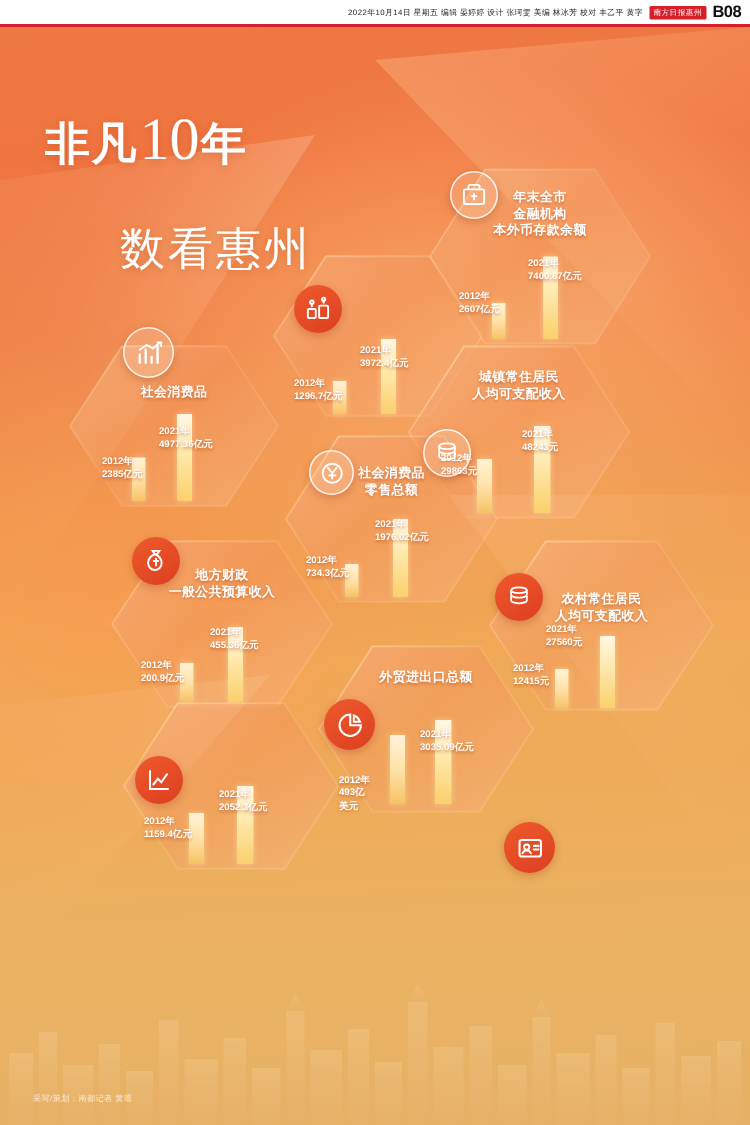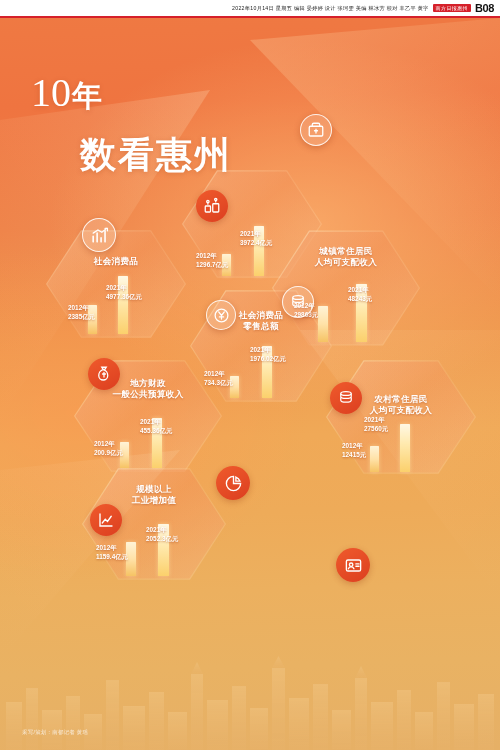--- a/index.html
+++ b/index.html
@@ -20,21 +20,21 @@
     padding-right:6px; gap:4px; z-index:40; }
   .mh-text { font-size:5.2px; color:#1c1c1c; letter-spacing:.3px; white-space:nowrap; }
   .mh-badge { background:#d5202a; color:#fff; font-size:5px; padding:1px 3px; border-radius:1px; letter-spacing:.4px; }
   .mh-page { font-size:11px; font-weight:bold; color:#111; letter-spacing:-.4px; }
   .mh-rule { position:absolute; top:16px; left:0; width:500px; height:2.2px; background:#d5202a; z-index:40; }
   
   .title-wrap { position:absolute; left:30px; top:60px; z-index:30; }
   .t-line1 { color:#fff; font-size:30px; font-weight:bold; letter-spacing:1px; line-height:1; display:flex; align-items:baseline;
     text-shadow:0 1px 5px rgba(150,50,10,.25); }
   .t-num { font-size:40px; font-family:"Liberation Serif","DejaVu Serif",serif; font-weight:normal; margin:13px 1px; letter-spacing:0; }
-  .t-line2 { color:#fff; font-size:36px; font-weight:bold; letter-spacing:2px; margin-top:5px; margin-left:50px;
+  .t-line2 { color:#fff; font-size:30px; font-weight:normal; letter-spacing:2px; margin-top:20px; margin-left:50px;
     text-shadow:0 1px 5px rgba(150,50,10,.25); }
   
   .cell { position:absolute; }
   .hexline { position:absolute; inset:0;
     clip-path:polygon(25% 2%,75% 2%,100% 50%,75% 98%,25% 98%,0% 50%);
     background:linear-gradient(140deg,rgba(255,240,205,.55),rgba(255,225,185,.12) 45%,rgba(255,215,170,.38));
   }
   .hexin { position:absolute; left:1.3px; top:1.3px; right:1.3px; bottom:1.3px;
     clip-path:polygon(25% 2%,75% 2%,100% 50%,75% 98%,25% 98%,0% 50%);
     background:linear-gradient(160deg,rgba(241,130,70,.50),rgba(238,150,85,.30));
@@ -85,20 +85,21 @@
 
   <div class="masthead">
     <span class="mh-text">2022年10月14日 星期五 编辑 晏婷婷 设计 张珂雯 美编 林冰芳 校对 丰乙平 黄字</span>
     <span class="mh-badge">南方日报惠州</span>
     <span class="mh-page">B08</span>
   </div>
   <div class="mh-rule"></div>
 
   <div class="title-wrap">
     <div class="t-line1">
+      <span>非凡</span>
       <span class="t-num">10</span>
       <span>年</span>
     </div>
     <div class="t-line2">数看惠州</div>
   </div>
 
   <div class="cell" style="left:46px;top:228px;width:140px;height:112px;">
     <div class="hexline"></div>
       <div class="hexin"></div>
     <div class="clabel" style="top:28px;">社会消费品</div>
@@ -138,20 +139,37 @@
   <div class="ico red" style="left:196px;top:190px;width:32px;height:32px;">
     <svg width="18" height="18" viewBox="0 0 24 24" fill="none" stroke="#fff" stroke-width="1.7" stroke-linecap="round">
       <rect x="3" y="12" width="7" height="8" rx="1"></rect>
         <rect x="13" y="9" width="8" height="11" rx="1"></rect>
       <path d="M6.5 9.5V7M17 6.5V4.5"></path>
         <circle cx="6.5" cy="6" r="1.6"></circle>
         <circle cx="17" cy="3.4" r="1.5"></circle>
     </svg>
   </div>
 
+  <div class="cell" style="left:286px;top:110px;width:148px;height:122px;">
+    <div class="hexline"></div>
+      <div class="hexin"></div>
+    <div class="clabel" style="top:16px; white-space:pre-line;">年末全市
+金融机构
+本外币存款余额</div>
+    <div class="bars" style="left:24px;top:56px;width:104px;height:60px;">
+      <div class="bar old" style="left:18px;width:9px;height:24px;"></div>
+      <div class="bar" style="left:52px;width:10px;height:55px;"></div>
+    </div>
+    <div class="bval" style="left:66px;top:62px;">
+      <span class="yr">2021年</span><span>7400.67亿元</span>
+    </div>
+    <div class="bval" style="left:20px;top:84px;">
+      <span class="yr">2012年</span><span>2607亿元</span>
+    </div>
+  </div>
   <div class="ico white" style="left:300px;top:114px;width:32px;height:32px;">
     <svg width="18" height="18" viewBox="0 0 24 24" fill="none" stroke="#fff" stroke-width="1.7" stroke-linecap="round">
       <rect x="3" y="7" width="18" height="13" rx="1.5"></rect>
         <path d="M7 7V5a2 2 0 012-2h6a2 2 0 012 2v2"></path>
       <path d="M12 11v5M10 13h4"></path>
     </svg>
   </div>
 
   <div class="cell" style="left:272px;top:228px;width:148px;height:120px;">
     <div class="hexline"></div>
@@ -241,32 +259,46 @@
     </div>
   </div>
   <div class="ico red" style="left:330px;top:382px;width:32px;height:32px;">
     <svg width="18" height="18" viewBox="0 0 24 24" fill="none" stroke="#fff" stroke-width="1.6">
       <ellipse cx="12" cy="6" rx="7" ry="2.6"></ellipse>
         <path d="M5 6v4c0 1.4 3.1 2.6 7 2.6s7-1.2 7-2.6V6"></path>
       <path d="M5 11v4c0 1.4 3.1 2.6 7 2.6s7-1.2 7-2.6v-4"></path>
     </svg>
   </div>
 
+  <div class="cell" style="left:212px;top:428px;width:144px;height:116px;">
+    <div class="hexline"></div>
+      <div class="hexin"></div>
+    <div class="clabel" style="top:18px;">外贸进出口总额</div>
+    <div class="bars" style="left:26px;top:46px;width:104px;height:62px;">
+      <div class="bar old" style="left:22px;width:10px;height:46px;"></div>
+      <div class="bar" style="left:52px;width:11px;height:56px;"></div>
+    </div>
+    <div class="bval" style="left:68px;top:58px;">
+      <span class="yr">2021年</span><span>3035.09亿元</span>
+    </div>
+    <div class="bval" style="left:14px;top:80px; white-space:pre-line;">
+      <span class="yr">2012年</span><span>493亿
+美元</span>
+    </div>
+  </div>
   <div class="ico red" style="left:216px;top:466px;width:34px;height:34px;">
     <svg width="19" height="19" viewBox="0 0 24 24" fill="none" stroke="#fff" stroke-width="1.7" stroke-linecap="round">
       <path d="M12 3a9 9 0 109 9h-9V3z"></path>
         <path d="M15 3.8A9 9 0 0120.2 9H15V3.8z"></path>
     </svg>
   </div>
 
   <div class="cell" style="left:82px;top:466px;width:144px;height:116px;">
     <div class="hexline"></div>
       <div class="hexin"></div>
-    <div class="clabel" style="top:18px; white-space:pre-line;">规模以上
-工业增加值</div>
     <div class="bars" style="left:26px;top:50px;width:102px;height:60px;">
       <div class="bar old" style="left:18px;width:10px;height:34px;"></div>
       <div class="bar" style="left:50px;width:11px;height:52px;"></div>
     </div>
     <div class="bval" style="left:64px;top:60px;">
       <span class="yr">2021年</span><span>2052.3亿元</span>
     </div>
     <div class="bval" style="left:14px;top:78px;">
       <span class="yr">2012年</span><span>1159.4亿元</span>
     </div>

